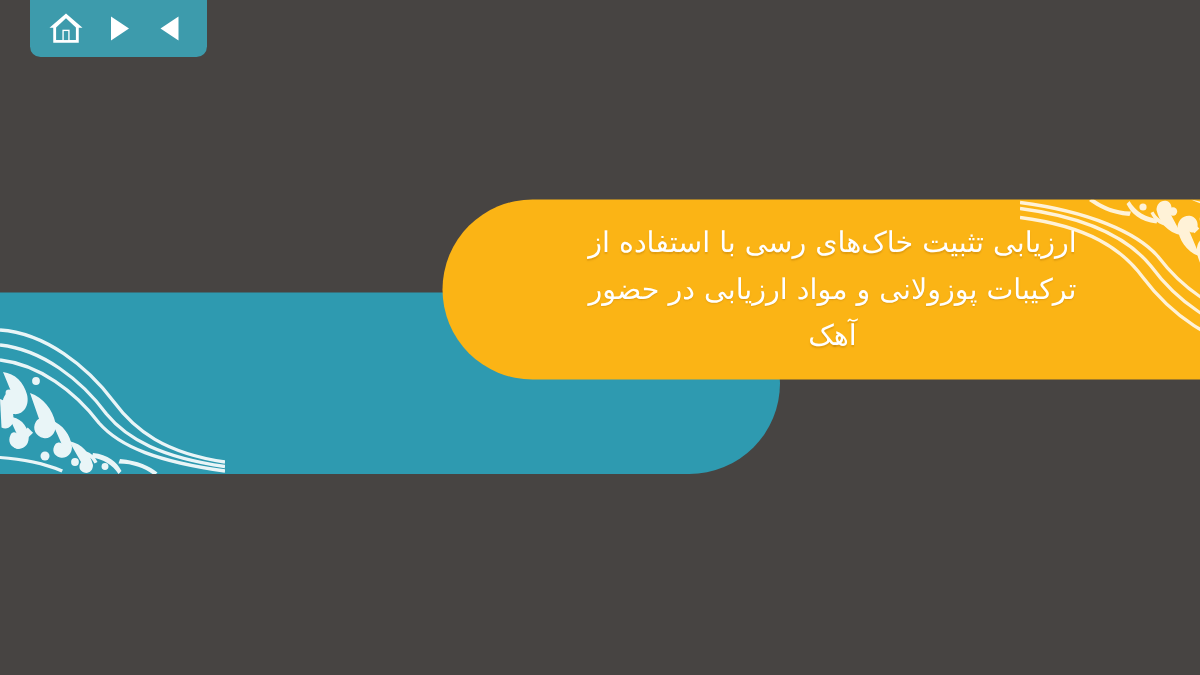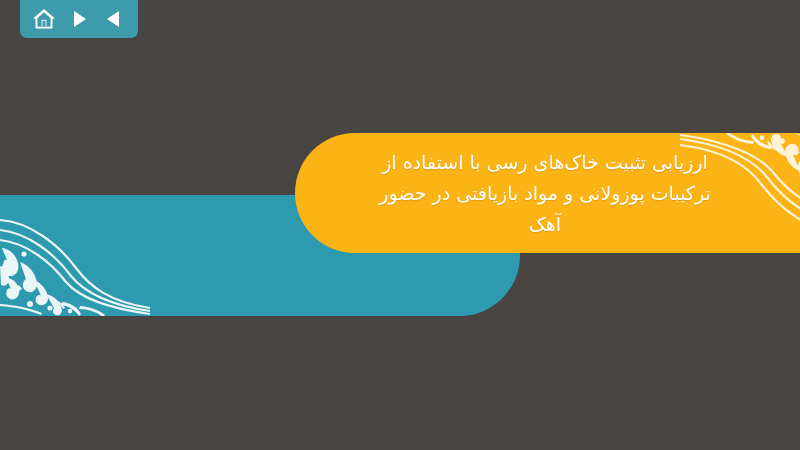--- a/index.html
+++ b/index.html
@@ -82,21 +82,21 @@
     right: 0;
     top: 0;
     width: 160px;
     height: 118px;
     opacity: 0.92;
   }
 
   
   #title-block {
     position: absolute;
-    left: 310px;
+    left: 320px;
     top: 133px;
     width: 470px;
     height: 120px;
     display: flex;
     flex-direction: column;
     align-items: center;
     justify-content: center;
     z-index: 30;
     text-align: center;
     direction: rtl;
@@ -214,17 +214,17 @@
         <rect x="150" y="45" width="4.6" height="4.6" transform="rotate(45 152.3 47.3)"></rect>
         <path d="M99,18 c-7,-1 -10,-5 -12,-9 l2,-1 c2,4 6,7 11,8"></path>
         <path d="M130,48 c-7,-2 -10,-7 -11,-12 l2,-1 c1,5 5,9 10,11"></path>
         <path d="M160,10 c-18,-1 -33,-4 -46,-10"></path>
       </g>
     </svg>
   </div>
 
   <div id="title-block">
     <div class="title-line">ارزیابی تثبیت خاک‌های رسی با استفاده از</div>
-    <div class="title-line">ترکیبات پوزولانی و مواد بازیافتی در حضور</div>
+    <div class="title-line">ترکیبات پوزولانی و مواد ارزیابی در حضور</div>
     <div class="title-line">آهک</div>
   </div>
 
 </div>
 
 </body></html>

